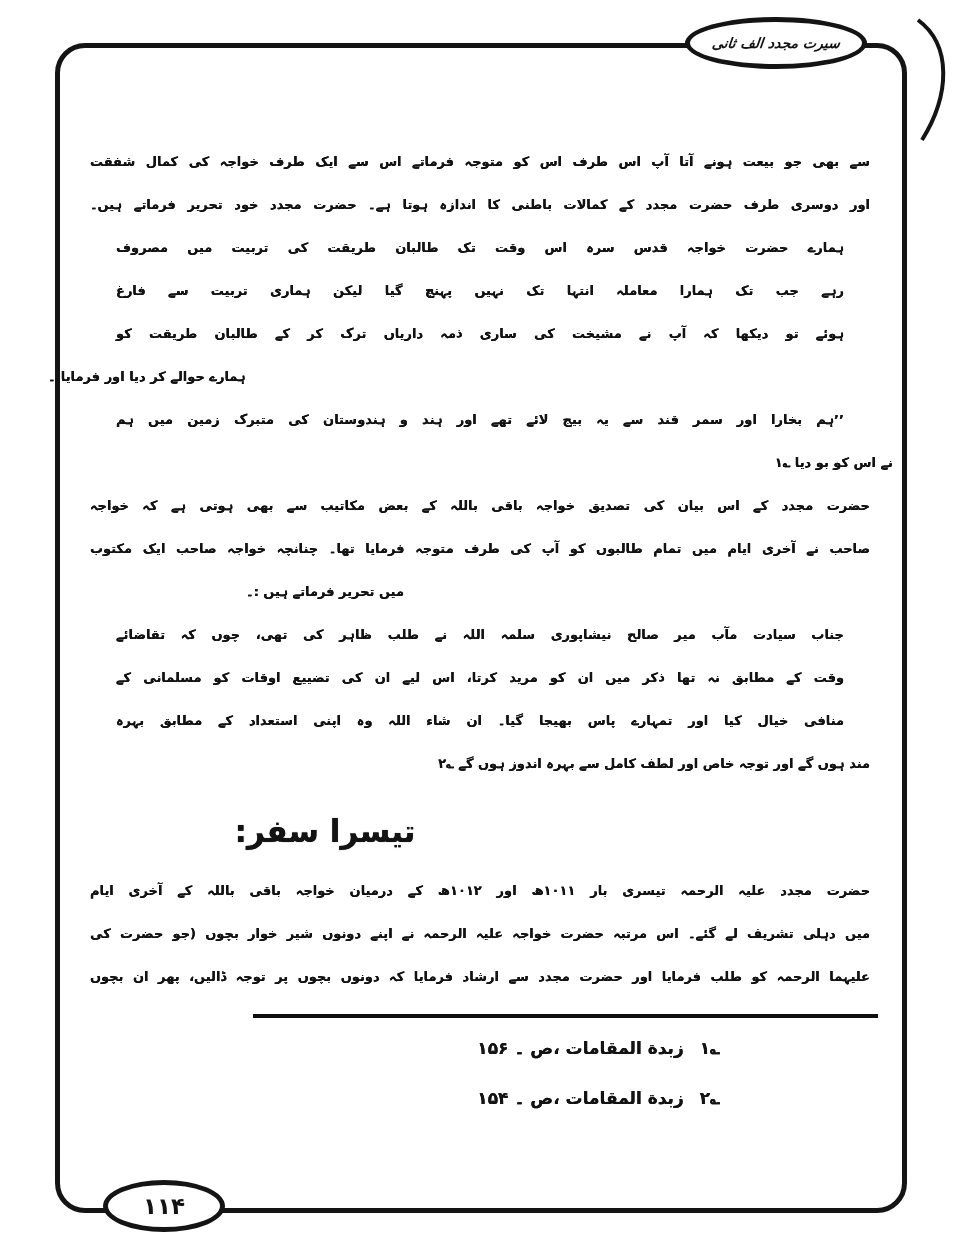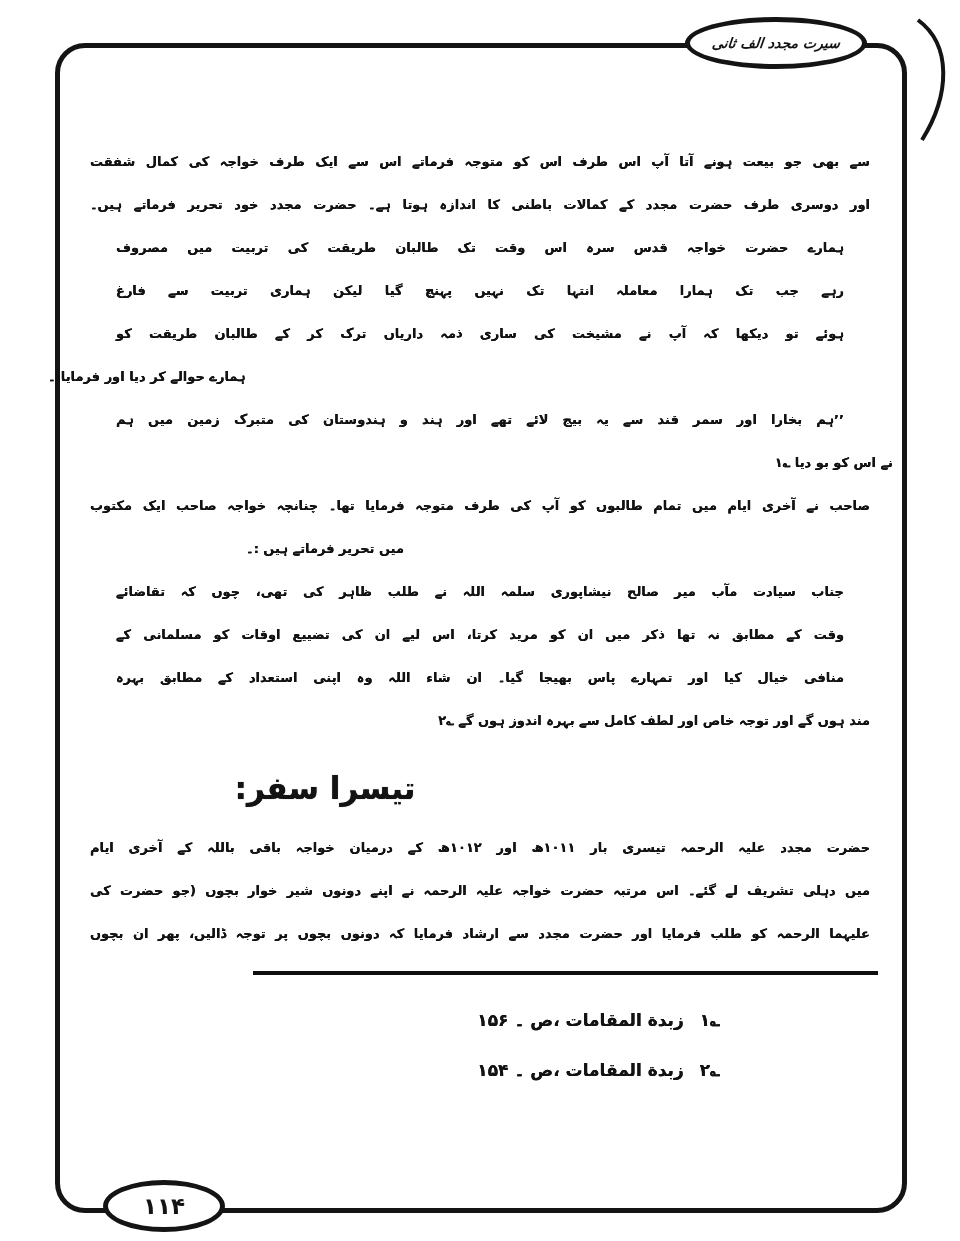--- a/index.html
+++ b/index.html
@@ -47,21 +47,21 @@
   .shift-r-lg{text-align:center;transform:translateX(-155px);}
   .heading{
     font-size:31px;font-weight:bold;line-height:52px;height:52px;
     margin:20px 0 12px 0;text-align:center;transform:translateX(-155px);
     text-shadow:0 0 .7px #000;direction:rtl;
   }
   .divider{
     margin-top:16px;margin-right:-8px;width:625px;margin-left:auto;
     border:0;border-top:4px solid #0e0e0e;height:0;
   }
-  .footnotes{margin-top:31px;direction:rtl;}
+  .footnotes{margin-top:16px;direction:rtl;}
   .footnote{
     font-size:17px;font-weight:700;line-height:28px;direction:rtl;
     text-align:right;padding-right:150px;margin-bottom:22px;
     white-space:nowrap;text-shadow:0 0 .5px #000;
   }
   .fn-marker{margin-left:10px;}
 </style>
 </head>
 <body>
 
@@ -81,20 +81,21 @@
 
 <div class="content">
   <div class="line full">سے بھی جو بیعت ہونے آتا آپ اس طرف اس کو متوجہ فرماتے اس سے ایک طرف خواجہ کی کمال شفقت</div>
   <div class="line full">اور دوسری طرف حضرت مجدد کے کمالات باطنی کا اندازہ ہوتا ہے۔ حضرت مجدد خود تحریر فرماتے ہیں۔</div>
   <div class="line full quote">ہمارے حضرت خواجہ قدس سرہ اس وقت تک طالبان طریقت کی تربیت میں مصروف</div>
   <div class="line full quote">رہے جب تک ہمارا معاملہ انتہا تک نہیں پہنچ گیا لیکن ہماری تربیت سے فارغ</div>
   <div class="line full quote">ہوئے تو دیکھا کہ آپ نے مشیخت کی ساری ذمہ داریاں ترک کر کے طالبان طریقت کو</div>
   <div class="line c shift-r-sm">ہمارے حوالے کر دیا اور فرمایا:۔</div>
   <div class="line full quote">’’ہم بخارا اور سمر قند سے یہ بیج لائے تھے اور ہند و ہندوستان کی متبرک زمین میں ہم</div>
   <div class="line c shift-l-sm">نے اس کو بو دیا ؎۱</div>
+  <div class="line full">حضرت مجدد کے اس بیان کی تصدیق خواجہ باقی باللہ کے بعض مکاتیب سے بھی ہوتی ہے کہ خواجہ</div>
   <div class="line full">صاحب نے آخری ایام میں تمام طالبوں کو آپ کی طرف متوجہ فرمایا تھا۔ چنانچہ خواجہ صاحب ایک مکتوب</div>
   <div class="line c shift-r-lg">میں تحریر فرماتے ہیں :۔</div>
   <div class="line full quote">جناب سیادت مآب میر صالح نیشاپوری سلمہ اللہ نے طلب ظاہر کی تھی، چوں کہ تقاضائے</div>
   <div class="line full quote">وقت کے مطابق نہ تھا ذکر میں ان کو مرید کرتا، اس لیے ان کی تضییع اوقات کو مسلمانی کے</div>
   <div class="line full quote">منافی خیال کیا اور تمہارے پاس بھیجا گیا۔ ان شاء اللہ وہ اپنی استعداد کے مطابق بہرہ</div>
   <div class="line c">مند ہوں گے اور توجہ خاص اور لطف کامل سے بہرہ اندوز ہوں گے ؎۲</div>
 
   <div class="heading">تیسرا سفر:</div>
 
   <div class="line full">حضرت مجدد علیہ الرحمہ تیسری بار ۱۰۱۱ھ اور ۱۰۱۲ھ کے درمیان خواجہ باقی باللہ کے آخری ایام</div>

